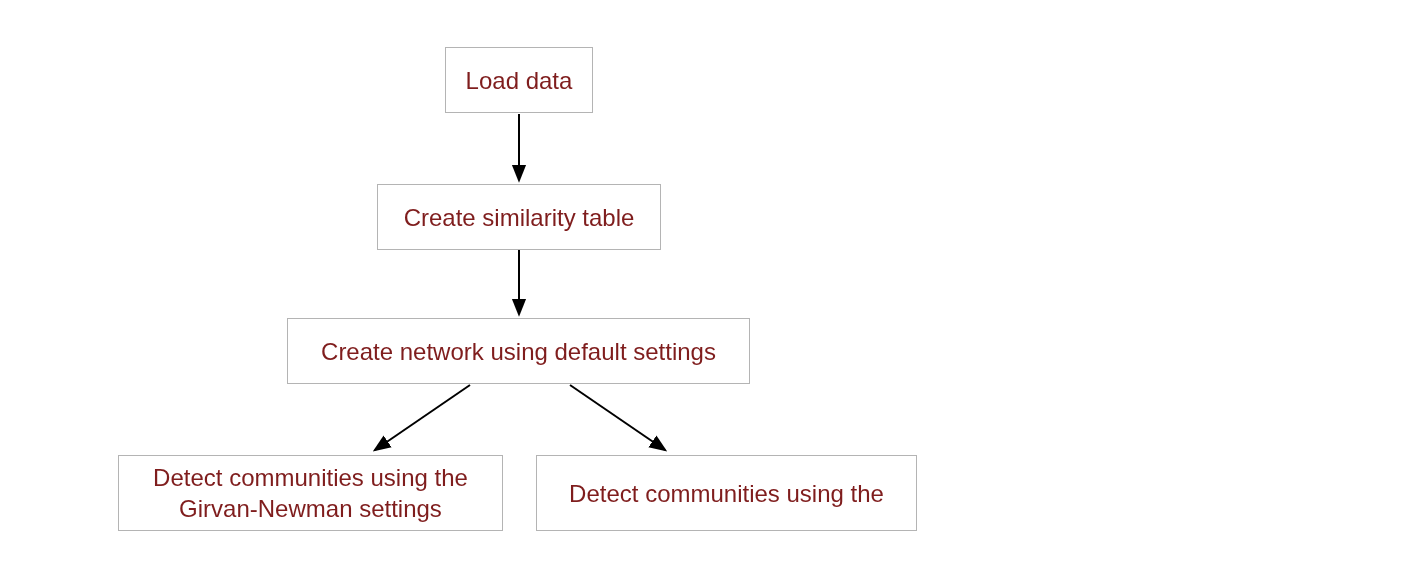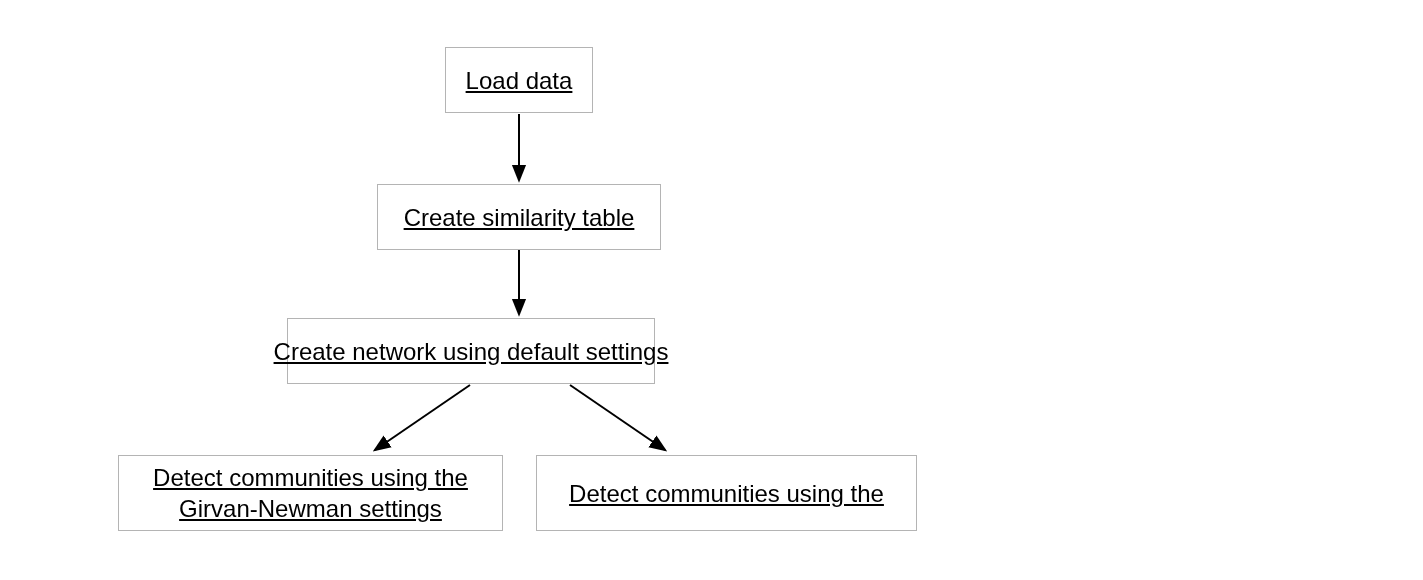--- a/index.html
+++ b/index.html
@@ -24,32 +24,31 @@
   .node {
     position: absolute;
     box-sizing: border-box;
     background: #ffffff;
     border: 1.5px solid #b4b4b4;
     display: flex;
     flex-direction: column;
     align-items: center;
     justify-content: center;
     text-align: left;
-    color: #000000;
+    color: #7f1d1d;
     font-size: 24px;
     line-height: 31px;
-    text-decoration: underline;
   }
   .node .line {
     display: block;
     white-space: nowrap;
   }
   #node-load-data              { left: 445px; top: 47px;  width: 148px; height: 66px; }
   #node-create-similarity     { left: 377px; top: 184px; width: 284px; height: 66px; }
-  #node-create-network        { left: 287px; top: 318px; width: 368px; height: 66px; }
+  #node-create-network        { left: 287px; top: 318px; width: 463px; height: 66px; }
   #node-detect-girvan-newman  { left: 118px; top: 455px; width: 385px; height: 76px; }
   #node-detect-clique         { left: 536px; top: 455px; width: 381px; height: 76px; }
 </style>
 </head>
 <body>
 
 <div id="canvas">
 
   <svg id="edge-layer" width="1423" height="580" viewBox="0 0 1423 580" xmlns="http://www.w3.org/2000/svg">
     <defs>

